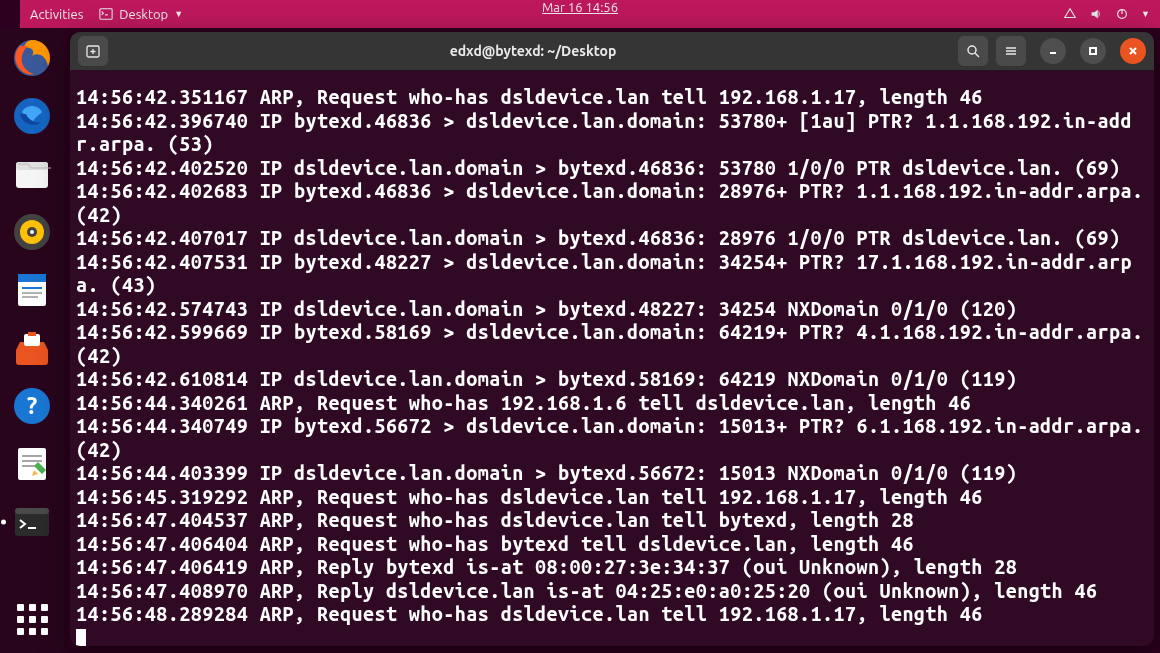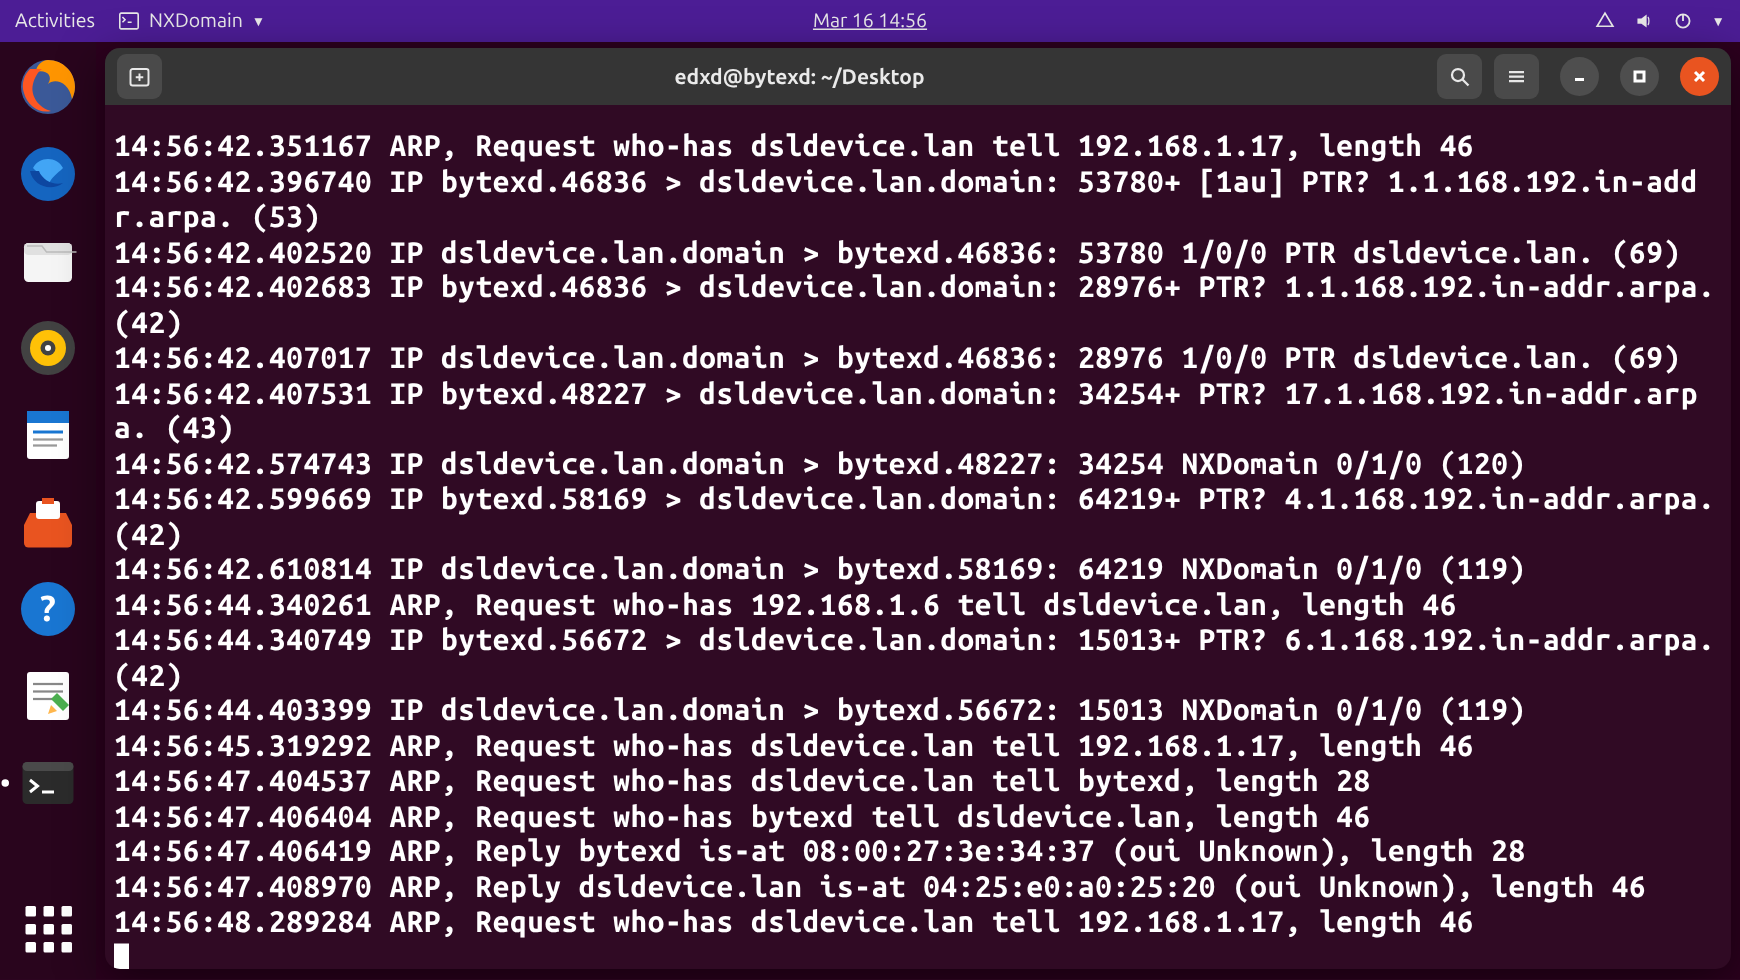--- a/index.html
+++ b/index.html
@@ -6,27 +6,27 @@
     body {
       width: 1160px;
       height: 653px;
       font-family: Ubuntu, "Segoe UI", sans-serif;
       background: #2c001e;
       overflow: hidden;
       position: relative;
     }
     .topbar {
       height: 28px;
-      background: #4c1d95;
+      background: #be185d;
       color: #e8e8e8;
       display: flex;
-      align-items: center;
       padding: 0 10px;
       font-size: 13px;
       justify-content: space-between;
+      margin-left: 20px;
     }
     .topbar-left { display: flex; align-items: center; gap: 16px; }
     .topbar-center { position: absolute; left: 50%; transform: translateX(-50%); text-decoration: underline; }
     .topbar-right { display: flex; align-items: center; gap: 12px; }
     .topbar-item { display: flex; align-items: center; gap: 6px; }
     .dropdown-arrow { font-size: 9px; }
     .topbar-ico { width: 14px; height: 14px; display: inline-flex; align-items: center; justify-content: center; }
     .topbar-ico svg { fill: #e8e8e8; }
     
     .dock {
@@ -142,21 +142,21 @@
 <div class="topbar">
   <div class="topbar-left">
     <span>Activities</span>
     <span class="topbar-item">
       <span class="topbar-ico">
         <svg viewBox="0 0 16 16" width="14" height="14">
             <rect x="1" y="2" width="14" height="12" rx="1" fill="none" stroke="#e8e8e8" stroke-width="1.2"></rect>
             <path d="M3 5l2 2-2 2M7 9h3" stroke="#e8e8e8" stroke-width="1.2" fill="none"></path>
           </svg>
       </span>
-      <span>NXDomain</span>
+      <span>Desktop</span>
       <span class="dropdown-arrow">▼</span>
     </span>
   </div>
   <div class="topbar-center">Mar 16  14:56</div>
   <div class="topbar-right">
     <span class="topbar-ico">
       <svg viewBox="0 0 16 16" width="14" height="14">
           <path d="M8 2l6 10H2z" fill="none" stroke="#e8e8e8" stroke-width="1.3"></path>
         </svg>
     </span>

